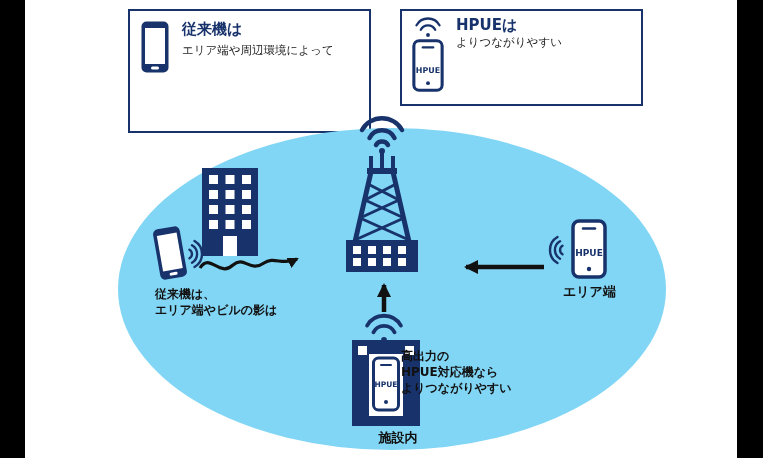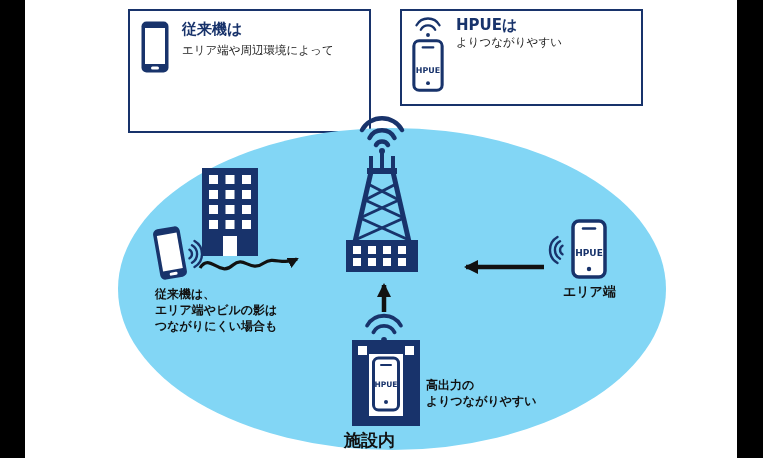--- a/index.html
+++ b/index.html
@@ -34,22 +34,22 @@
   #right-phone { left:571px; top:219px; }
   #right-signal { left:548px; top:234px; transform:scaleX(-1); }
   #right-arrow { left:452px; top:257px; }
   #up-arrow { left:374px; top:272px; }
   #facility-wifi { left:362px; top:312px; }
   #facility { left:352px; top:340px; }
 
   .note { position:absolute; color:#111; font-weight:bold; font-size:12px; line-height:1.32; white-space:nowrap; }
   #left-note { left:155px; top:287px; }
   #right-note { left:563px; top:283px; width:52px; text-align:right; font-size:13px; }
-  #facility-note { left:344px; top:429px; width:84px; text-align:left; font-size:17px; }
-  #hpue-note { left:426px; top:349px;margin-top:29px; }
+  #facility-note { left:356px; top:429px; width:84px; text-align:center; font-size:13px; }
+  #hpue-note { left:401px; top:349px; }
 </style>
 </head>
 <body>
 
 <div class="stage">
   <div class="bar left"></div>
   <div class="bar right"></div>
 
   <div class="legend-box" id="legend-conventional">
     <div class="legend-icon-col">
@@ -199,21 +199,21 @@
     <rect x="17" y="14" width="34" height="62" fill="#fff"></rect>
     <rect x="21.5" y="18" width="25" height="52" rx="5" fill="#fff" stroke="#18336b" stroke-width="3"></rect>
     <line x1="29" y1="25" x2="39" y2="25" stroke="#18336b" stroke-width="2" stroke-linecap="round"></line>
     <text x="34" y="47" text-anchor="middle" font-size="7.5" font-weight="bold" fill="#18336b">HPUE</text>
     <circle cx="34" cy="62" r="2" fill="#18336b"></circle>
   </svg>
 
   <div class="note" id="left-note">
     <div>従来機は、</div>
     <div>エリア端やビルの影は</div>
-    <div>つながりにくい場合も</div>
   </div>
   <div class="note" id="right-note">エリア端</div>
   <div class="note" id="facility-note">施設内</div>
   <div class="note" id="hpue-note">
     <div>高出力の</div>
+    <div>HPUE対応機なら</div>
     <div>よりつながりやすい</div>
   </div>
 </div>
 
 </body></html>

